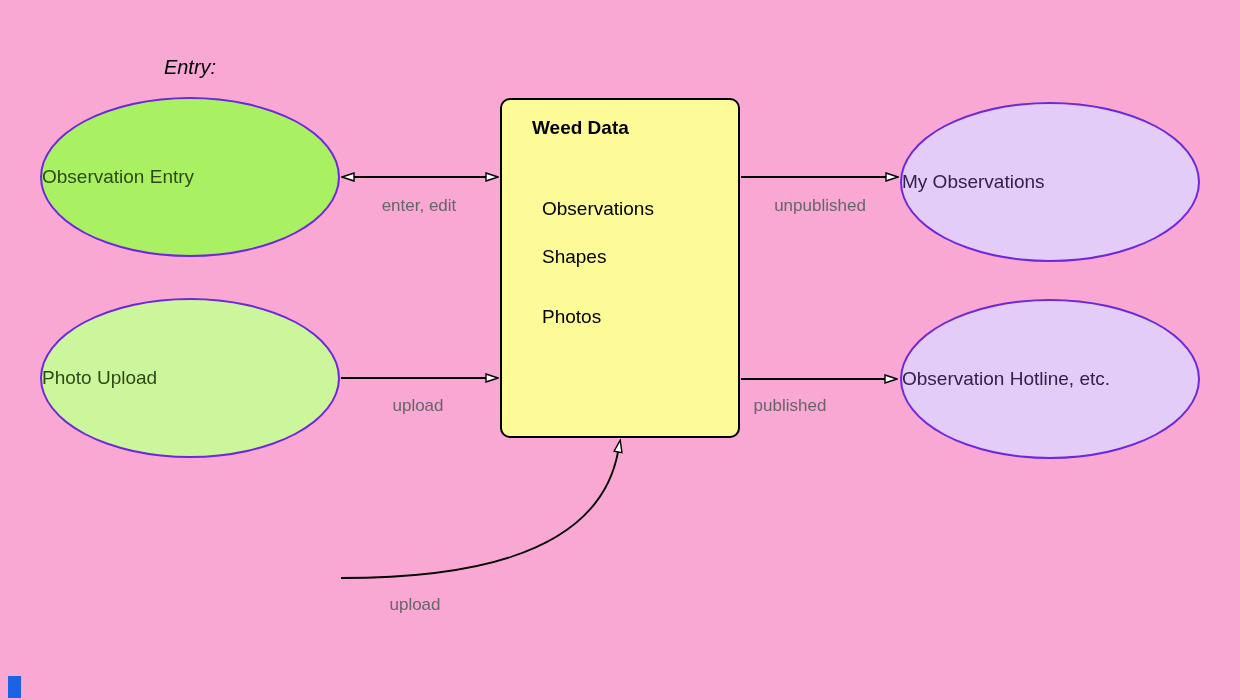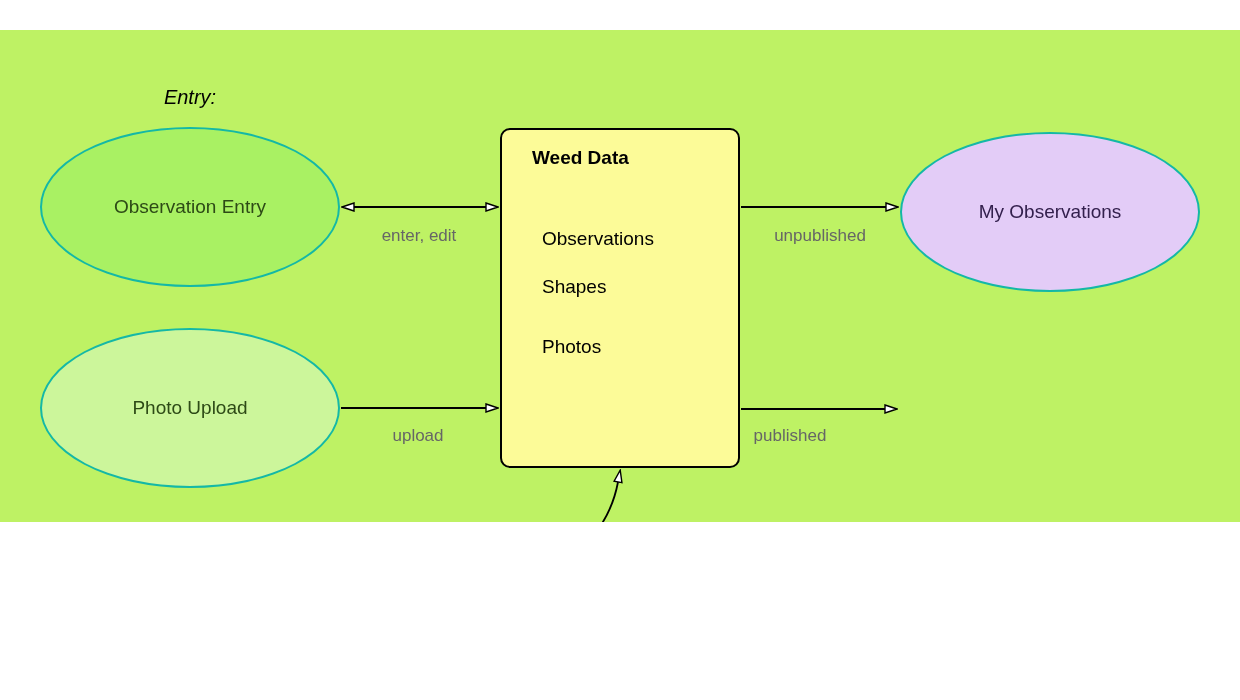--- a/index.html
+++ b/index.html
@@ -1,30 +1,30 @@
 <!DOCTYPE html>
 <html><head>
 <meta charset="utf-8">
 <style>
   html,body { margin:0; padding:0; background:#ffffff; }
   .stage {
-    position:relative; width:1240px; height:492px; background:#bef264;
-    font-family:"Liberation Sans", sans-serif; overflow:hidden;margin-top:30px;
+    position:relative; width:1240px; height:700px; background:#f9a8d4;
+    font-family:"Liberation Sans", sans-serif; overflow:hidden;
   }
   .section-header {
     position:absolute; width:300px; text-align:center;
     font-style:italic; font-size:20px; color:#000000;
   }
   .hdr-entry { left:40px; top:56px; }
   .hdr-search { left:900px; top:56px; }
 
   .ellipse {
     position:absolute; width:300px; height:160px; box-sizing:border-box;
-    border:2px solid #14b8a6; border-radius:50%;
-    display:flex; align-items:center; justify-content:center; text-align:center;
+    border:2px solid #6d28d9; border-radius:50%;
+    display:flex; align-items:center; justify-content:flex-start; text-align:center;
   }
   .node-label { font-size:19px; line-height:1.25; }
   .entry-text  { color:#2d4a16; }
   .output-text { color:#33204d; }
   .narrow { max-width:215px; }
 
   .e-obs-entry   { left:40px;  top:97px;  }
   .e-photo-up    { left:40px;  top:298px; }
   .e-mobile-apps { left:40px;  top:498px; }
   .e-my-obs      { left:900px; top:102px;  }
@@ -73,20 +73,23 @@
   <div class="datastore" style="background: rgb(252, 251, 152);">
     <span class="ds-title">Weed Data</span>
     <span class="ds-item ds-item-0">Observations</span>
     <span class="ds-item ds-item-1">Shapes</span>
     <span class="ds-item ds-item-2">Photos</span>
   </div>
 
   <div class="ellipse e-my-obs" style="background: rgb(227, 204, 247);">
     <span class="node-label output-text">My Observations</span>
   </div>
+  <div class="ellipse e-hotline" style="background: rgb(227, 204, 247);">
+    <span class="node-label output-text narrow">Observation Hotline, etc.</span>
+  </div>
 
   <svg class="edges" width="1240" height="700" viewBox="0 0 1240 700">
     <defs>
       <marker id="arrowhead" viewBox="0 0 14 10" refX="1" refY="5" markerWidth="14" markerHeight="10" markerUnits="userSpaceOnUse" orient="auto-start-reverse">
         <path d="M1,1 L13,5 L1,9 Z" fill="#ffffff" stroke="#000000" stroke-width="1.4"></path>
       </marker>
     </defs>
     <path class="edge-shaft" d="M 354 177 L 486 177" marker-start="url(#arrowhead)" marker-end="url(#arrowhead)"></path>
     <path class="edge-shaft" d="M 341 378 L 486 378" marker-end="url(#arrowhead)"></path>
     <path class="edge-shaft" d="M 341 578 C 445 578 597 564 618 452" marker-end="url(#arrowhead)"></path>

